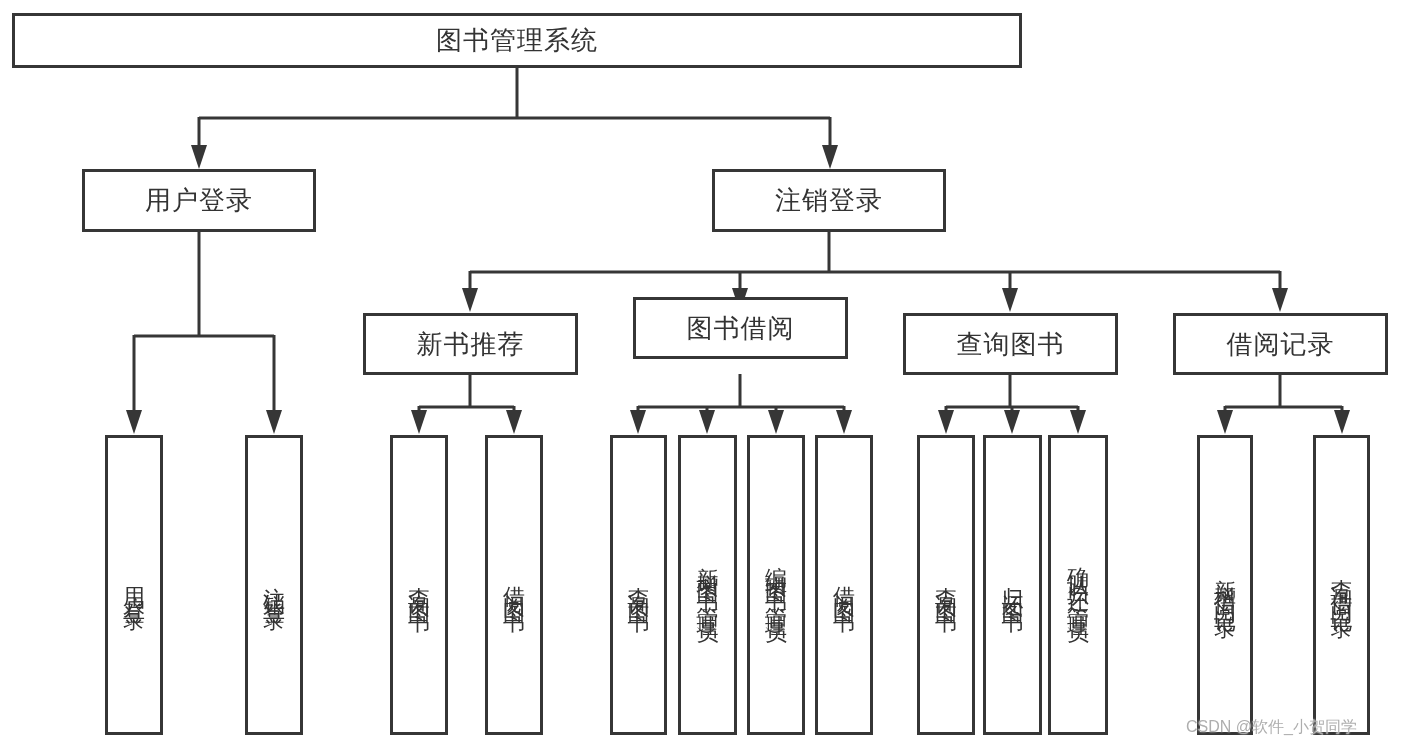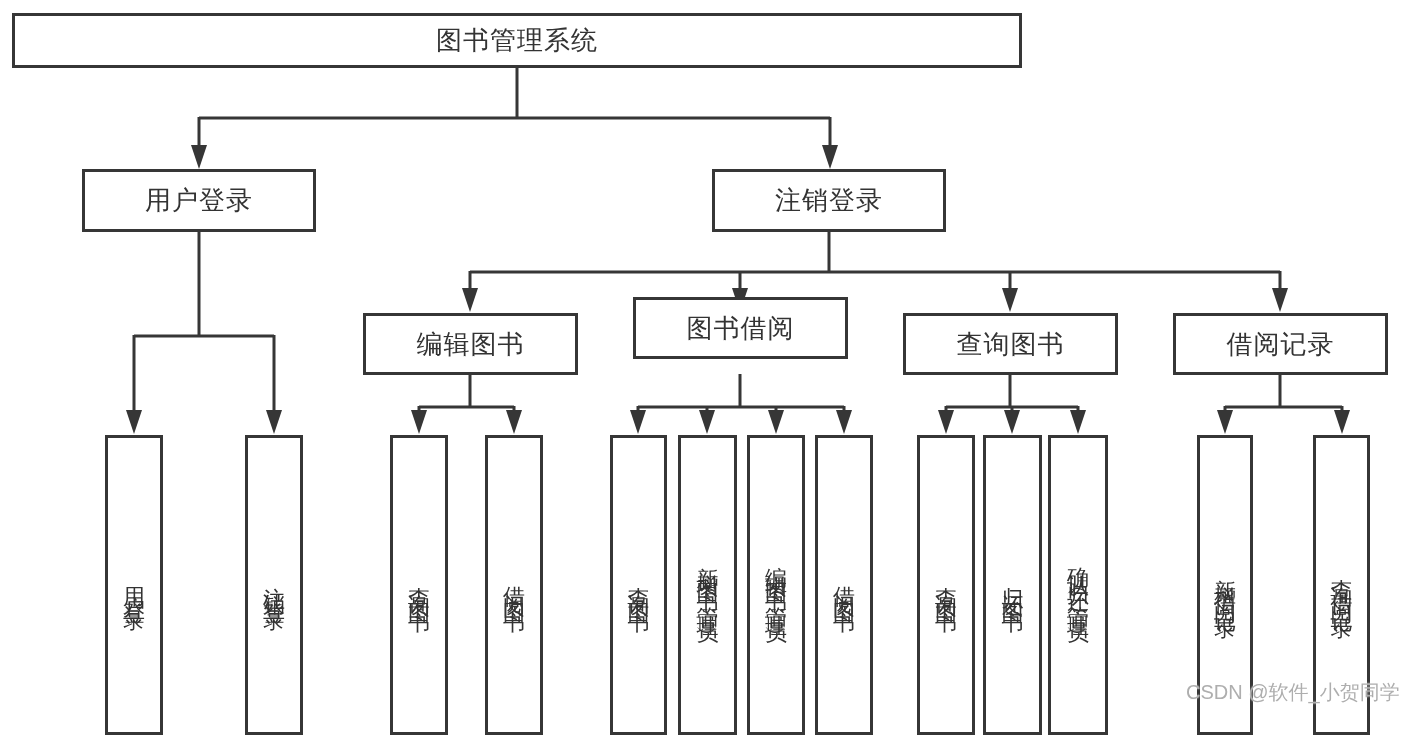--- a/index.html
+++ b/index.html
@@ -47,23 +47,23 @@
     writing-mode: vertical-rl;
     text-orientation: mixed;
     font-size: 22px;
     letter-spacing: 8px;
     line-height: 1;
     white-space: nowrap;
   }
   .watermark {
     position: absolute;
     left: 1186px;
-    top: 679px;
+    top: 717px;
     width: 210px;
-    font-size: 20px;
+    font-size: 16px;
     color: #aeaeae;
     text-shadow: 0 0 2px #ffffff;
     white-space: nowrap;
     z-index: 3;
   }
 </style>
 </head>
 <body>
 
 <div class="canvas">
@@ -99,21 +99,21 @@
       <polygon points="1217,410 1233,410 1225,434"></polygon>
       <polygon points="1334,410 1350,410 1342,434"></polygon>
     </g>
   </svg>
 
   <div class="node hlabel" style="left:12px; top:13px; width:1010px; height:55px;">图书管理系统</div>
 
   <div class="node hlabel" style="left:82px; top:169px; width:234px; height:63px;">用户登录</div>
   <div class="node hlabel" style="left:712px; top:169px; width:234px; height:63px;">注销登录</div>
 
-  <div class="node hlabel" style="left:363px; top:313px; width:215px; height:62px;">编辑图书</div>
+  <div class="node hlabel" style="left:363px; top:313px; width:215px; height:62px;">新书推荐</div>
   <div class="node hlabel" style="left:633px; top:297px; width:215px; height:62px;">图书借阅</div>
   <div class="node hlabel" style="left:903px; top:313px; width:215px; height:62px;">查询图书</div>
   <div class="node hlabel" style="left:1173px; top:313px; width:215px; height:62px;">借阅记录</div>
 
   <div class="node leaf" style="left:105px; width:58px;">
     <span class="vlabel">用户登录</span>
   </div>
   <div class="node leaf" style="left:245px; width:58px;">
     <span class="vlabel">注销登录</span>
   </div>

